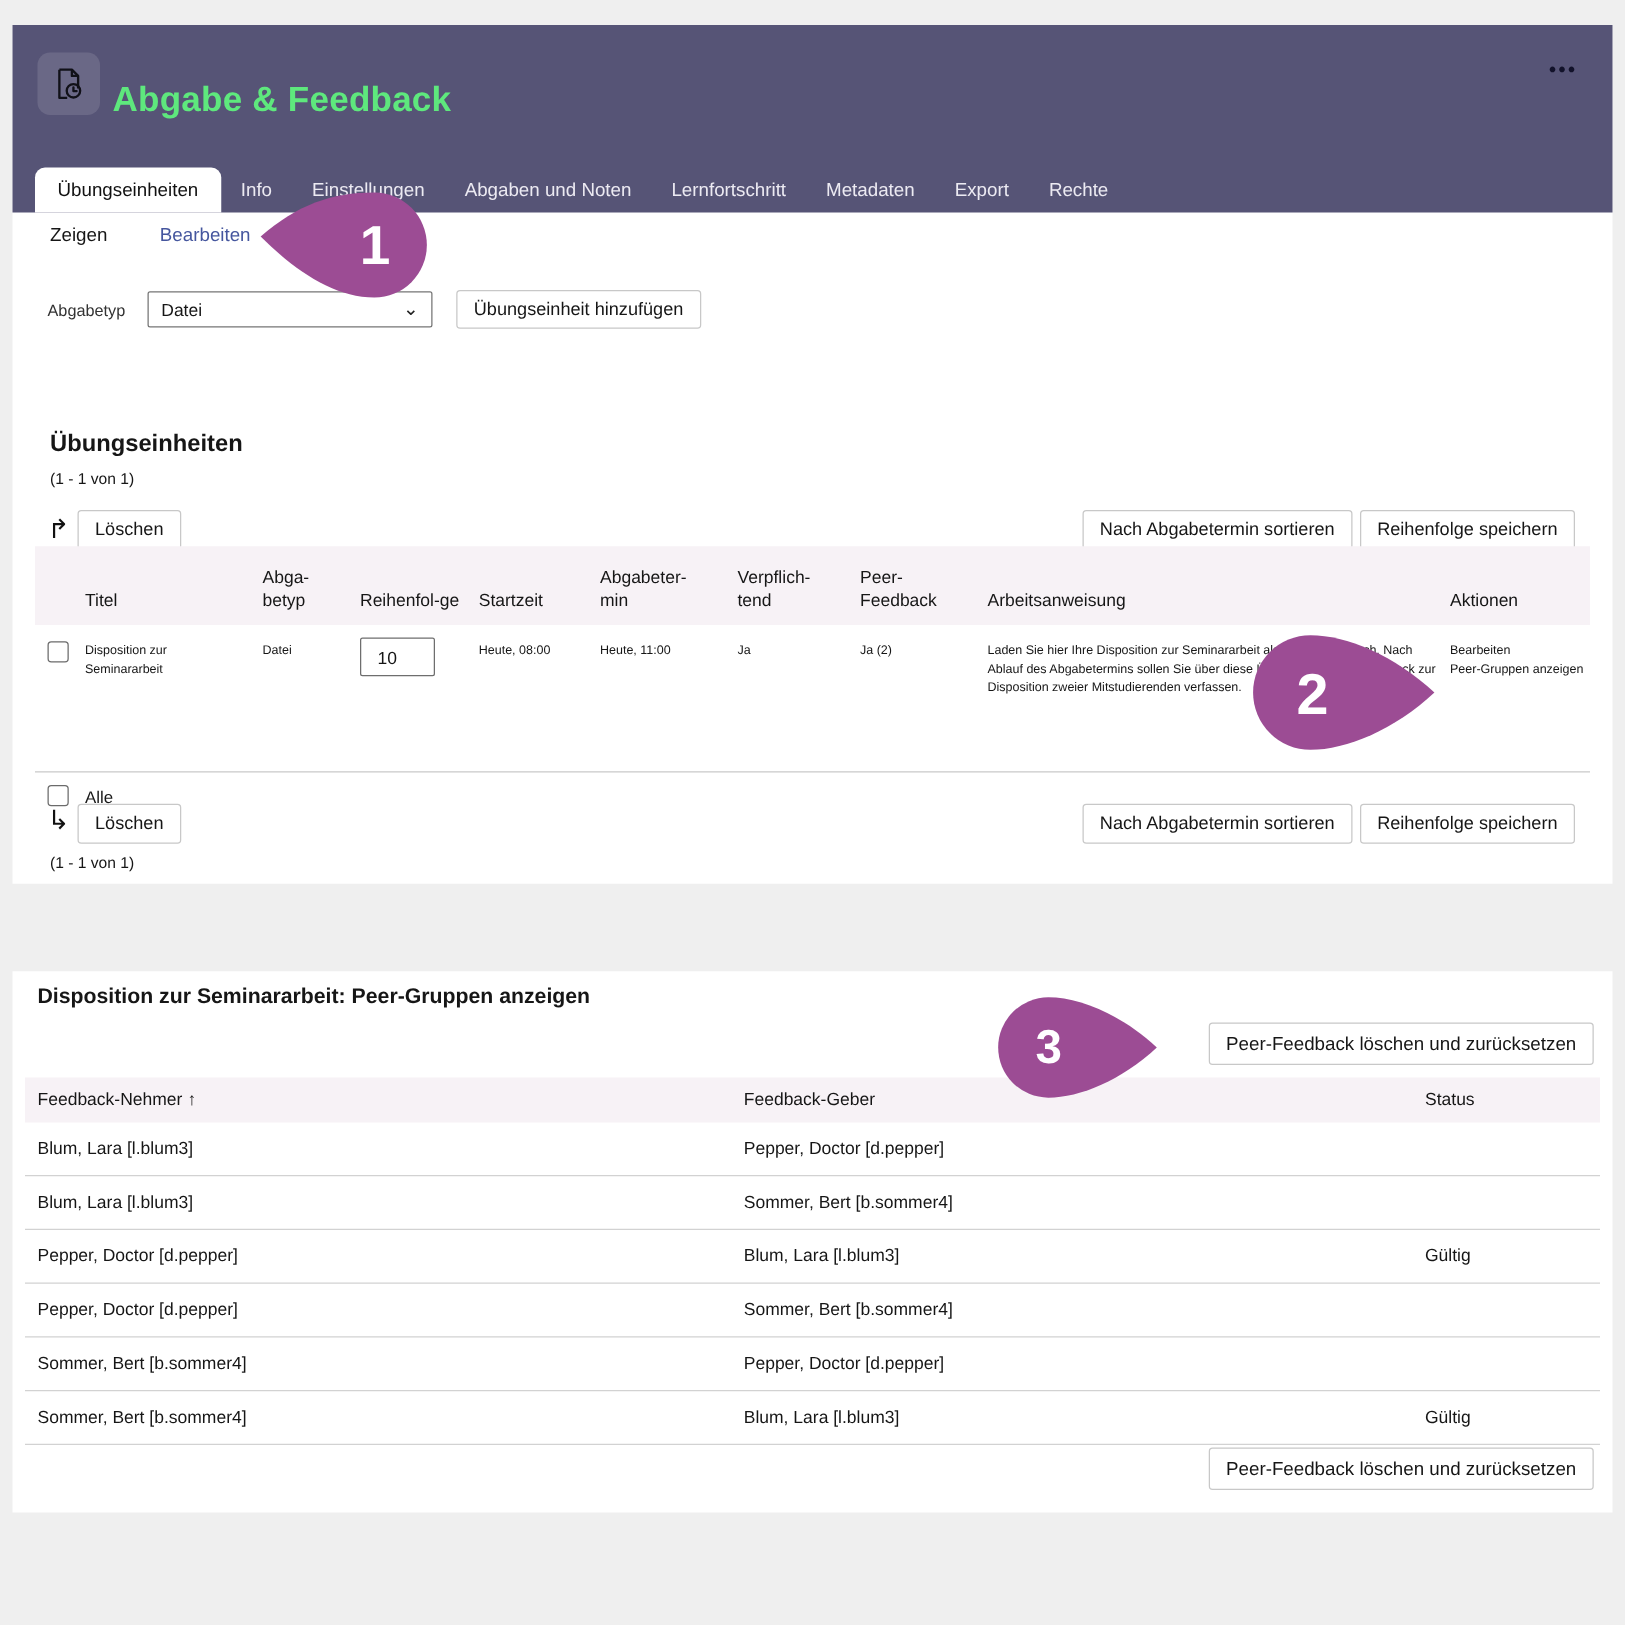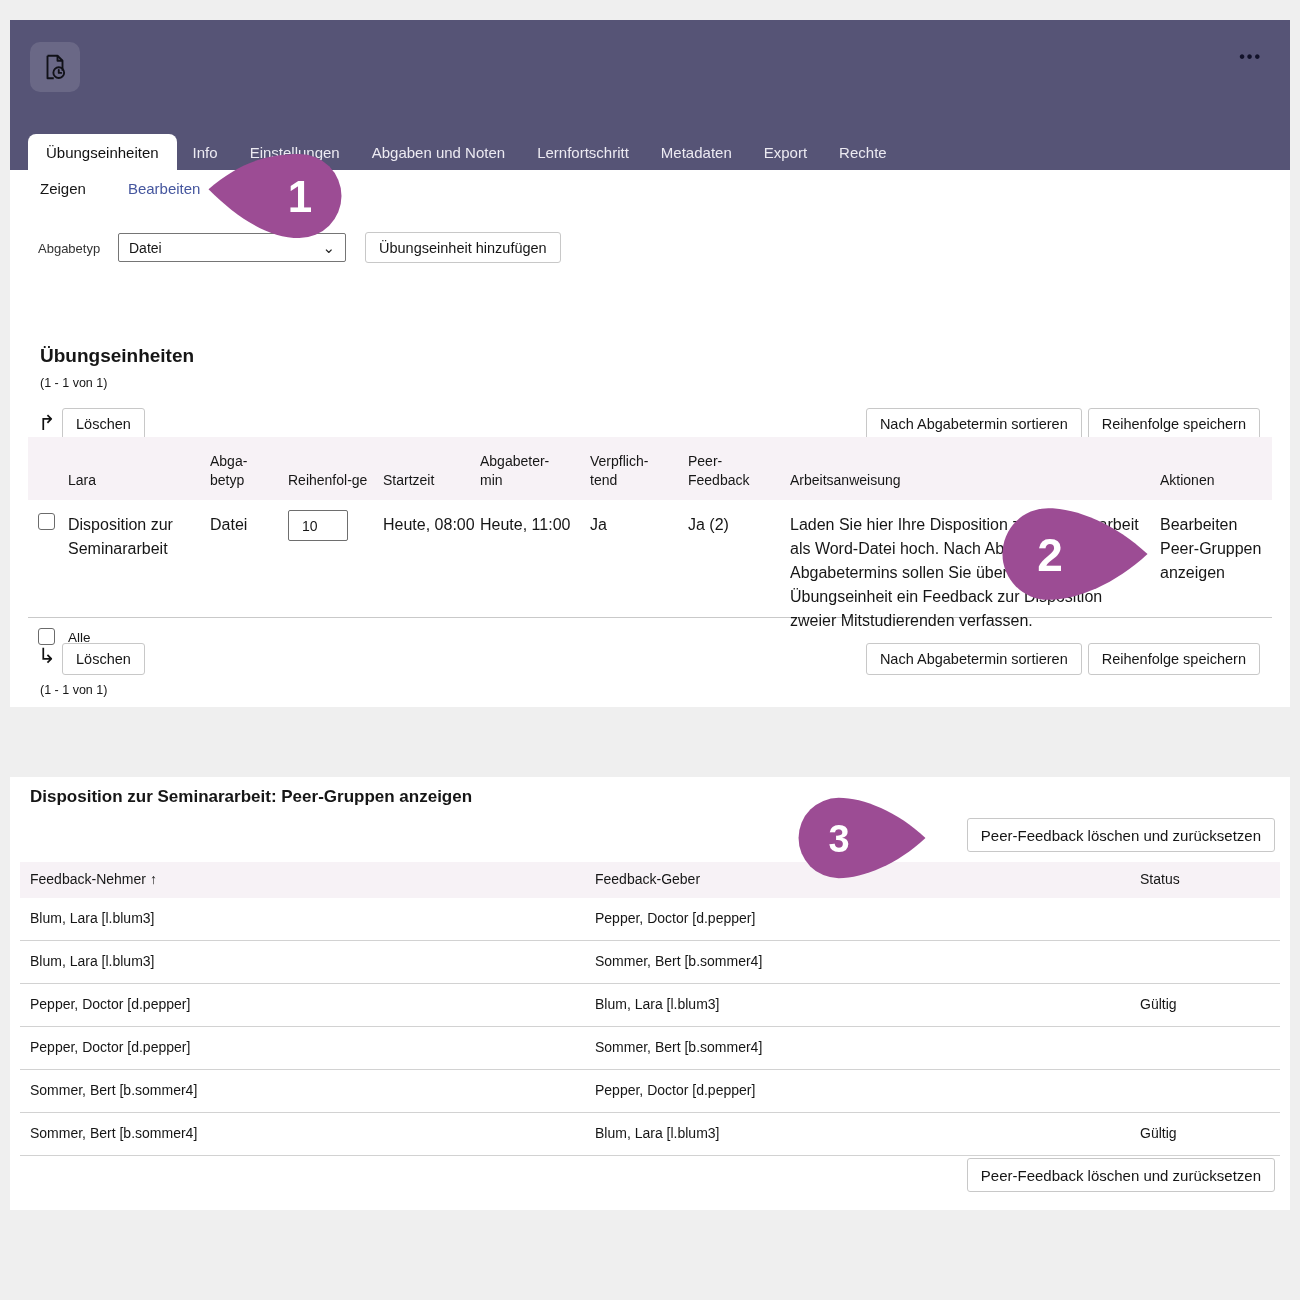--- a/index.html
+++ b/index.html
@@ -41,21 +41,21 @@
   .tr-top { top:388px; }
   .tr-bot { top:623px; }
 
   .thead1 { position:absolute; left:18px; top:417px; width:1244px; height:63px; background:#f7f2f6; }
   .th { position:absolute; bottom:10px; font-size:14px; line-height:1.35; color:#161616; }
   .th-titel{left:40px;} .th-abgabetyp{left:182px;width:58px;} .th-reihenfolge{left:260px;width:80px;}
   .th-startzeit{left:355px;} .th-abgabetermin{left:452px;width:84px;} .th-verpflichtend{left:562px;width:78px;}
   .th-peerfeedback{left:660px;width:74px;} .th-arbeitsanweisung{left:762px;} .th-aktionen{left:1132px;}
 
   .row1 { position:absolute; left:18px; top:480px; width:1244px; height:118px; border-bottom:1px solid #c9c9c9; }
-  .cell { position:absolute; top:13px; font-size:16px; line-height:1.5; }
+  .cell { position:absolute; top:13px; font-size:10px; line-height:1.5; }
   .checkbox { position:absolute; width:17px; height:17px; border:1.5px solid #6b6b6b; border-radius:3px; background:#fff; cursor:pointer; }
   .cb-row { left:10px; top:13px; }
   .c-titel{left:40px; width:125px;} .c-abgabetyp{left:182px;} .c-start{left:355px;} .c-termin{left:452px;}
   .c-verpf{left:562px;} .c-peer{left:660px;} .c-anweisung{left:762px; width:360px;} .c-aktionen{left:1132px; width:108px;}
   .order-input { position:absolute; left:260px; top:10px; width:60px; height:31px; border:1px solid #6e6e6e; border-radius:2px; font-size:14px; padding-left:13px; font-family:"Liberation Sans",sans-serif; color:#161616; }
   .action-link { cursor:pointer; }
 
   .selectall-row { position:absolute; left:18px; top:608px; height:24px; }
   .cb-all { left:10px; top:0; }
   .selectall-label { position:absolute; left:40px; top:2px; font-size:13.5px; }
@@ -94,20 +94,21 @@
         <span class="doc-icon">
           <svg width="30" height="30" viewBox="0 0 24 24" fill="none" stroke="#111118" stroke-width="1.5" stroke-linejoin="round">
             <path d="M6 3 h8 l4 4 v8"></path>
             <path d="M14 3 v4 h4"></path>
             <path d="M6 3 v18 h5"></path>
             <circle cx="15" cy="16.5" r="4.3"></circle>
             <path d="M15 14.4 v2.3 h2" stroke-linecap="round"></path>
           </svg>
         </span>
       </div>
+      <div class="hdr-title">Abgabe &amp; Feedback</div>
       <div class="overflow-dots">•••</div>
 
       <div class="tabbar">
         <div class="tab active">Übungseinheiten</div>
         <div class="tab">Info</div>
         <div class="tab">Einstellungen</div>
         <div class="tab">Abgaben und Noten</div>
         <div class="tab">Lernfortschritt</div>
         <div class="tab">Metadaten</div>
         <div class="tab">Export</div>
@@ -133,21 +134,21 @@
     <div class="tbl-range-top">(1 - 1 von 1)</div>
 
     <span class="arrow-glyph arr-top">↱</span>
     <button class="btn del-top">Löschen</button>
     <div class="toolbar-right tr-top">
       <button class="btn">Nach Abgabetermin sortieren</button>
       <button class="btn">Reihenfolge speichern</button>
     </div>
 
     <div class="thead1">
-      <span class="th th-titel">Lara</span>
+      <span class="th th-titel">Titel</span>
       <span class="th th-abgabetyp">Abga-betyp</span>
       <span class="th th-reihenfolge">Reihenfol-ge</span>
       <span class="th th-startzeit">Startzeit</span>
       <span class="th th-abgabetermin">Abgabeter-min</span>
       <span class="th th-verpflichtend">Verpflich-tend</span>
       <span class="th th-peerfeedback">Peer-Feedback</span>
       <span class="th th-arbeitsanweisung">Arbeitsanweisung</span>
       <span class="th th-aktionen">Aktionen</span>
     </div>
 

